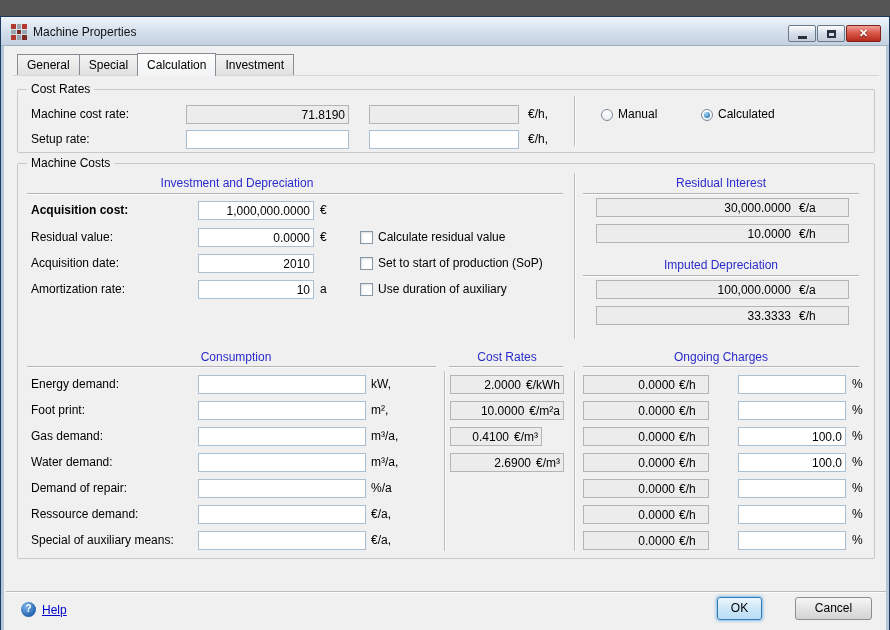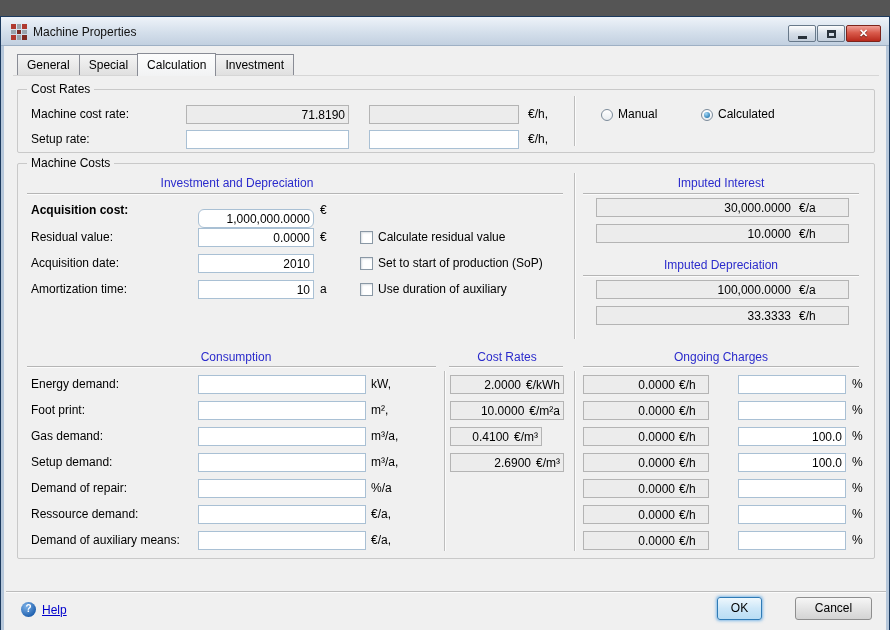--- a/index.html
+++ b/index.html
@@ -141,43 +141,43 @@
   <span class="radio checked" style="left:700px;top:92px"></span>
   <span class="abs lbl" style="left:717px;top:88px">Calculated</span>
 
   <div class="groupbox" style="left:16px;top:146px;width:858px;height:396px"></div>
   <span class="group-label abs" style="left:26px;top:139px">Machine Costs</span>
 
   <span class="heading" style="left:26px;top:159px;width:420px">Investment and Depreciation</span>
   <div class="hline" style="left:26px;top:176px;width:536px"></div>
 
   <span class="abs lbl bold" style="left:30px;top:184px">Acquisition cost:</span>
-  <input class="field num" style="left: 197px; top: 192px; width: 116px; border-radius: 6px;" value="1,000,000.0000">
+  <input class="field num" style="left: 197px; top: 184px; width: 116px;" value="1,000,000.0000">
   <span class="abs lbl" style="left:319px;top:184px">€</span>
 
   <span class="abs lbl" style="left:30px;top:211px">Residual value:</span>
   <input class="field num" style="left: 197px; top: 211px; width: 116px;" value="0.0000">
   <span class="abs lbl" style="left:319px;top:211px">€</span>
   <span class="checkbox" style="left:359px;top:214px"></span>
   <span class="abs lbl" style="left:377px;top:211px">Calculate residual value</span>
 
   <span class="abs lbl" style="left:30px;top:237px">Acquisition date:</span>
   <input class="field num" style="left: 197px; top: 237px; width: 116px;" value="2010">
   <span class="checkbox" style="left:359px;top:240px"></span>
   <span class="abs lbl" style="left:377px;top:237px">Set to start of production (SoP)</span>
 
-  <span class="abs lbl" style="left:30px;top:263px">Amortization time:</span>
+  <span class="abs lbl" style="left:30px;top:263px">Amortization rate:</span>
   <input class="field num" style="left: 197px; top: 263px; width: 116px;" value="10">
   <span class="abs lbl" style="left:319px;top:263px">a</span>
   <span class="checkbox" style="left:359px;top:266px"></span>
   <span class="abs lbl" style="left:377px;top:263px">Use duration of auxiliary</span>
 
   <div class="vline" style="left:573px;top:156px;height:166px"></div>
 
-  <span class="heading" style="left:582px;top:159px;width:276px">Imputed Interest</span>
+  <span class="heading" style="left:582px;top:159px;width:276px">Residual Interest</span>
   <div class="hline" style="left:582px;top:176px;width:276px"></div>
   <div class="field ro" style="left:595px;top:181px;width:253px">
     <span class="val">30,000.0000</span>
     <span class="u u-imp">€/a</span>
   </div>
   <div class="field ro" style="left:595px;top:207px;width:253px">
     <span class="val">10.0000</span>
     <span class="u u-imp">€/h</span>
   </div>
 
@@ -207,33 +207,33 @@
   <span class="abs lbl" style="left:370px;top:358px">kW,</span>
 
   <span class="abs lbl" style="left:30px;top:384px">Foot print:</span>
   <input class="field num" style="left: 197px; top: 384px; width: 168px;" value="">
   <span class="abs lbl" style="left:370px;top:384px">m²,</span>
 
   <span class="abs lbl" style="left:30px;top:410px">Gas demand:</span>
   <input class="field num" style="left: 197px; top: 410px; width: 168px;" value="">
   <span class="abs lbl" style="left:370px;top:410px">m³/a,</span>
 
-  <span class="abs lbl" style="left:30px;top:436px">Setup demand:</span>
+  <span class="abs lbl" style="left:30px;top:436px">Water demand:</span>
   <input class="field num" style="left: 197px; top: 436px; width: 168px;" value="">
   <span class="abs lbl" style="left:370px;top:436px">m³/a,</span>
 
   <span class="abs lbl" style="left:30px;top:462px">Demand of repair:</span>
   <input class="field num" style="left: 197px; top: 462px; width: 168px;" value="">
   <span class="abs lbl" style="left:370px;top:462px">%/a</span>
 
   <span class="abs lbl" style="left:30px;top:488px">Ressource demand:</span>
   <input class="field num" style="left: 197px; top: 488px; width: 168px;" value="">
   <span class="abs lbl" style="left:370px;top:488px">€/a,</span>
 
-  <span class="abs lbl" style="left:30px;top:514px">Demand of auxiliary means:</span>
+  <span class="abs lbl" style="left:30px;top:514px">Special of auxiliary means:</span>
   <input class="field num" style="left: 197px; top: 514px; width: 168px;" value="">
   <span class="abs lbl" style="left:370px;top:514px">€/a,</span>
 
   <div class="field ro" style="left:449px;top:358px;width:114px">
     <span class="val">2.0000</span>
     <span class="u u-k">€/kWh</span>
   </div>
   <div class="field ro" style="left:449px;top:384px;width:114px">
     <span class="val">10.0000</span>
     <span class="u u-k">€/m²a</span>

